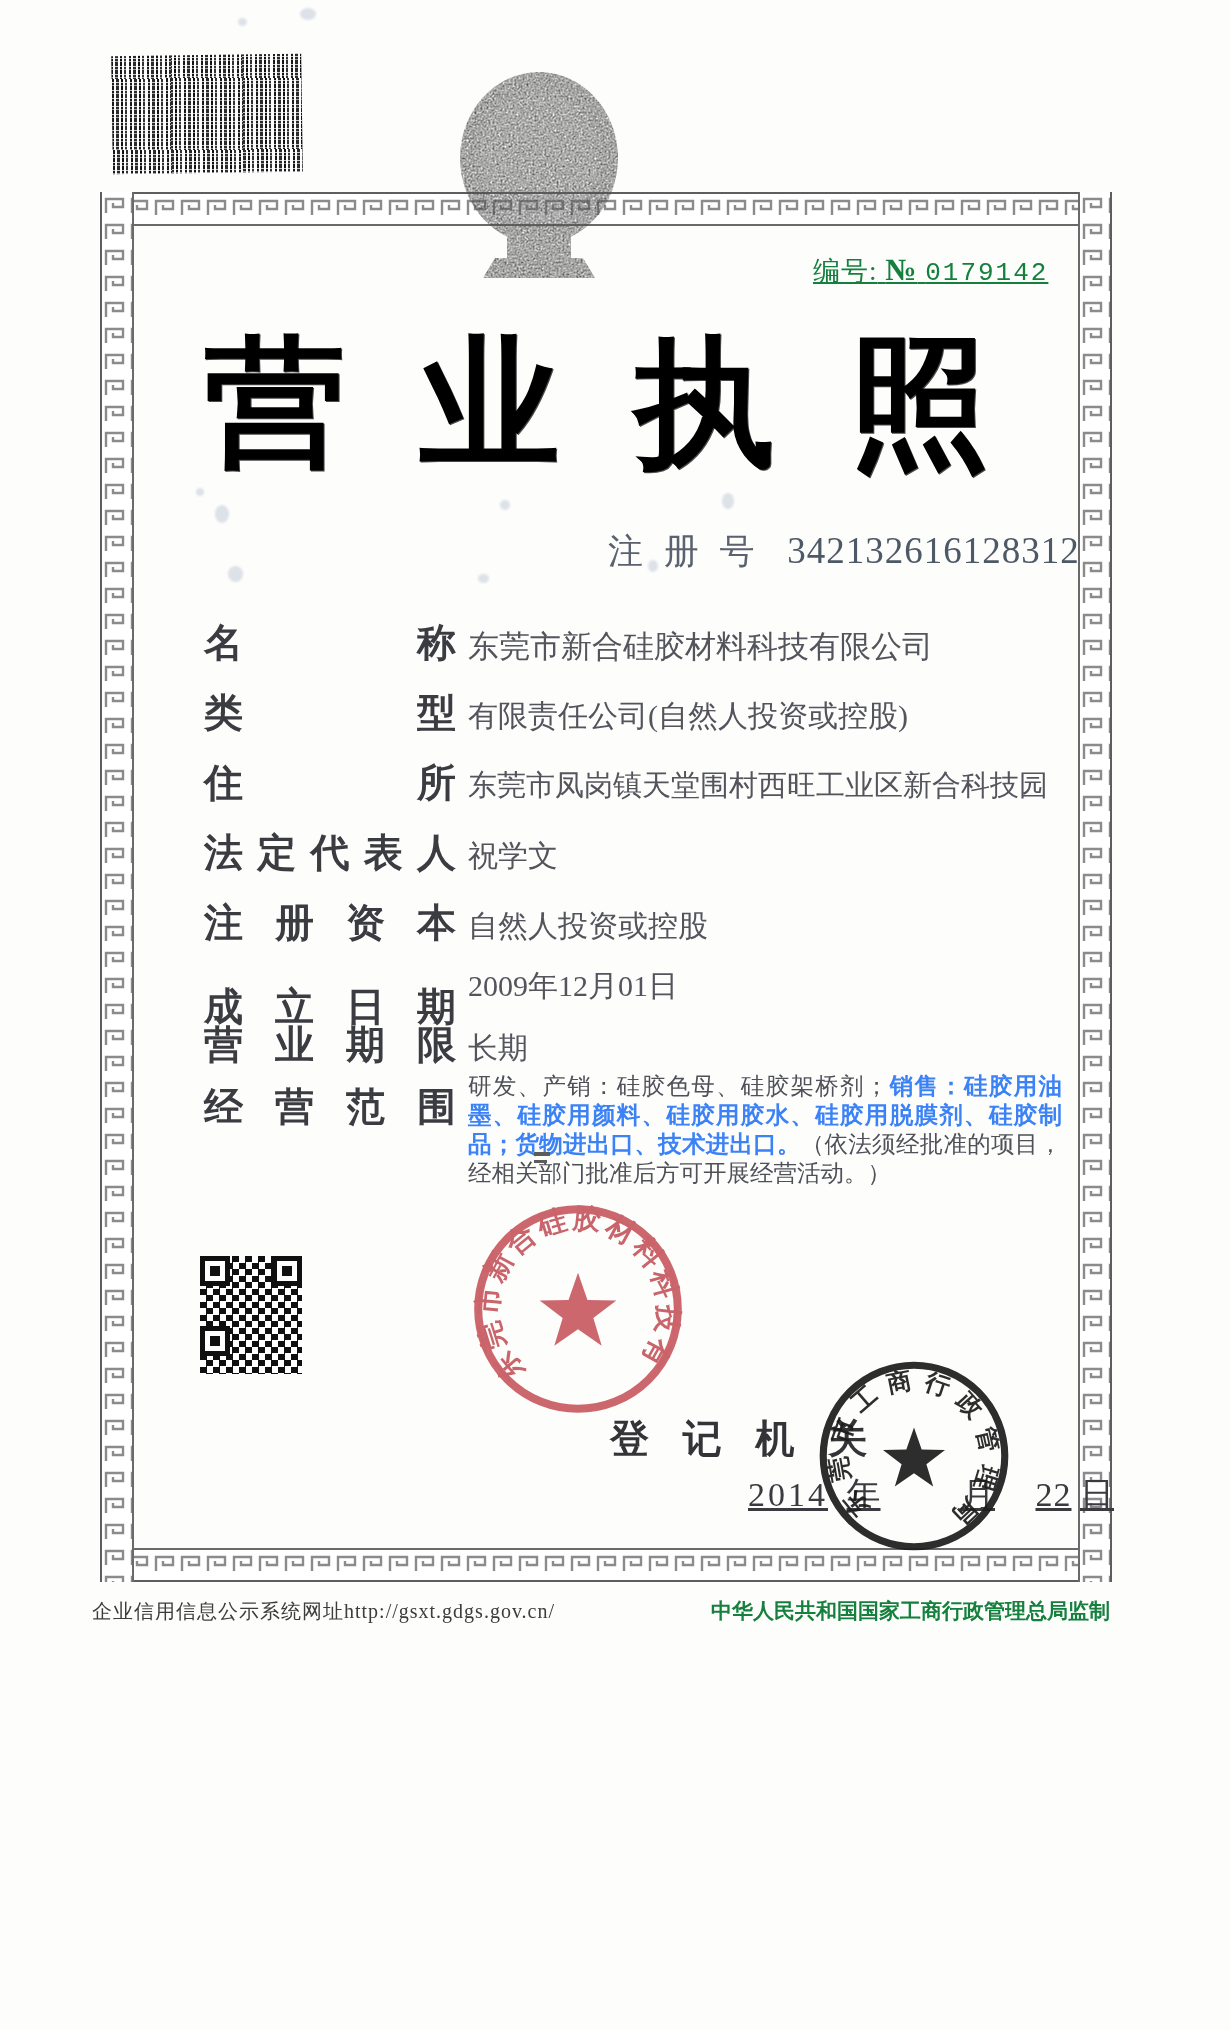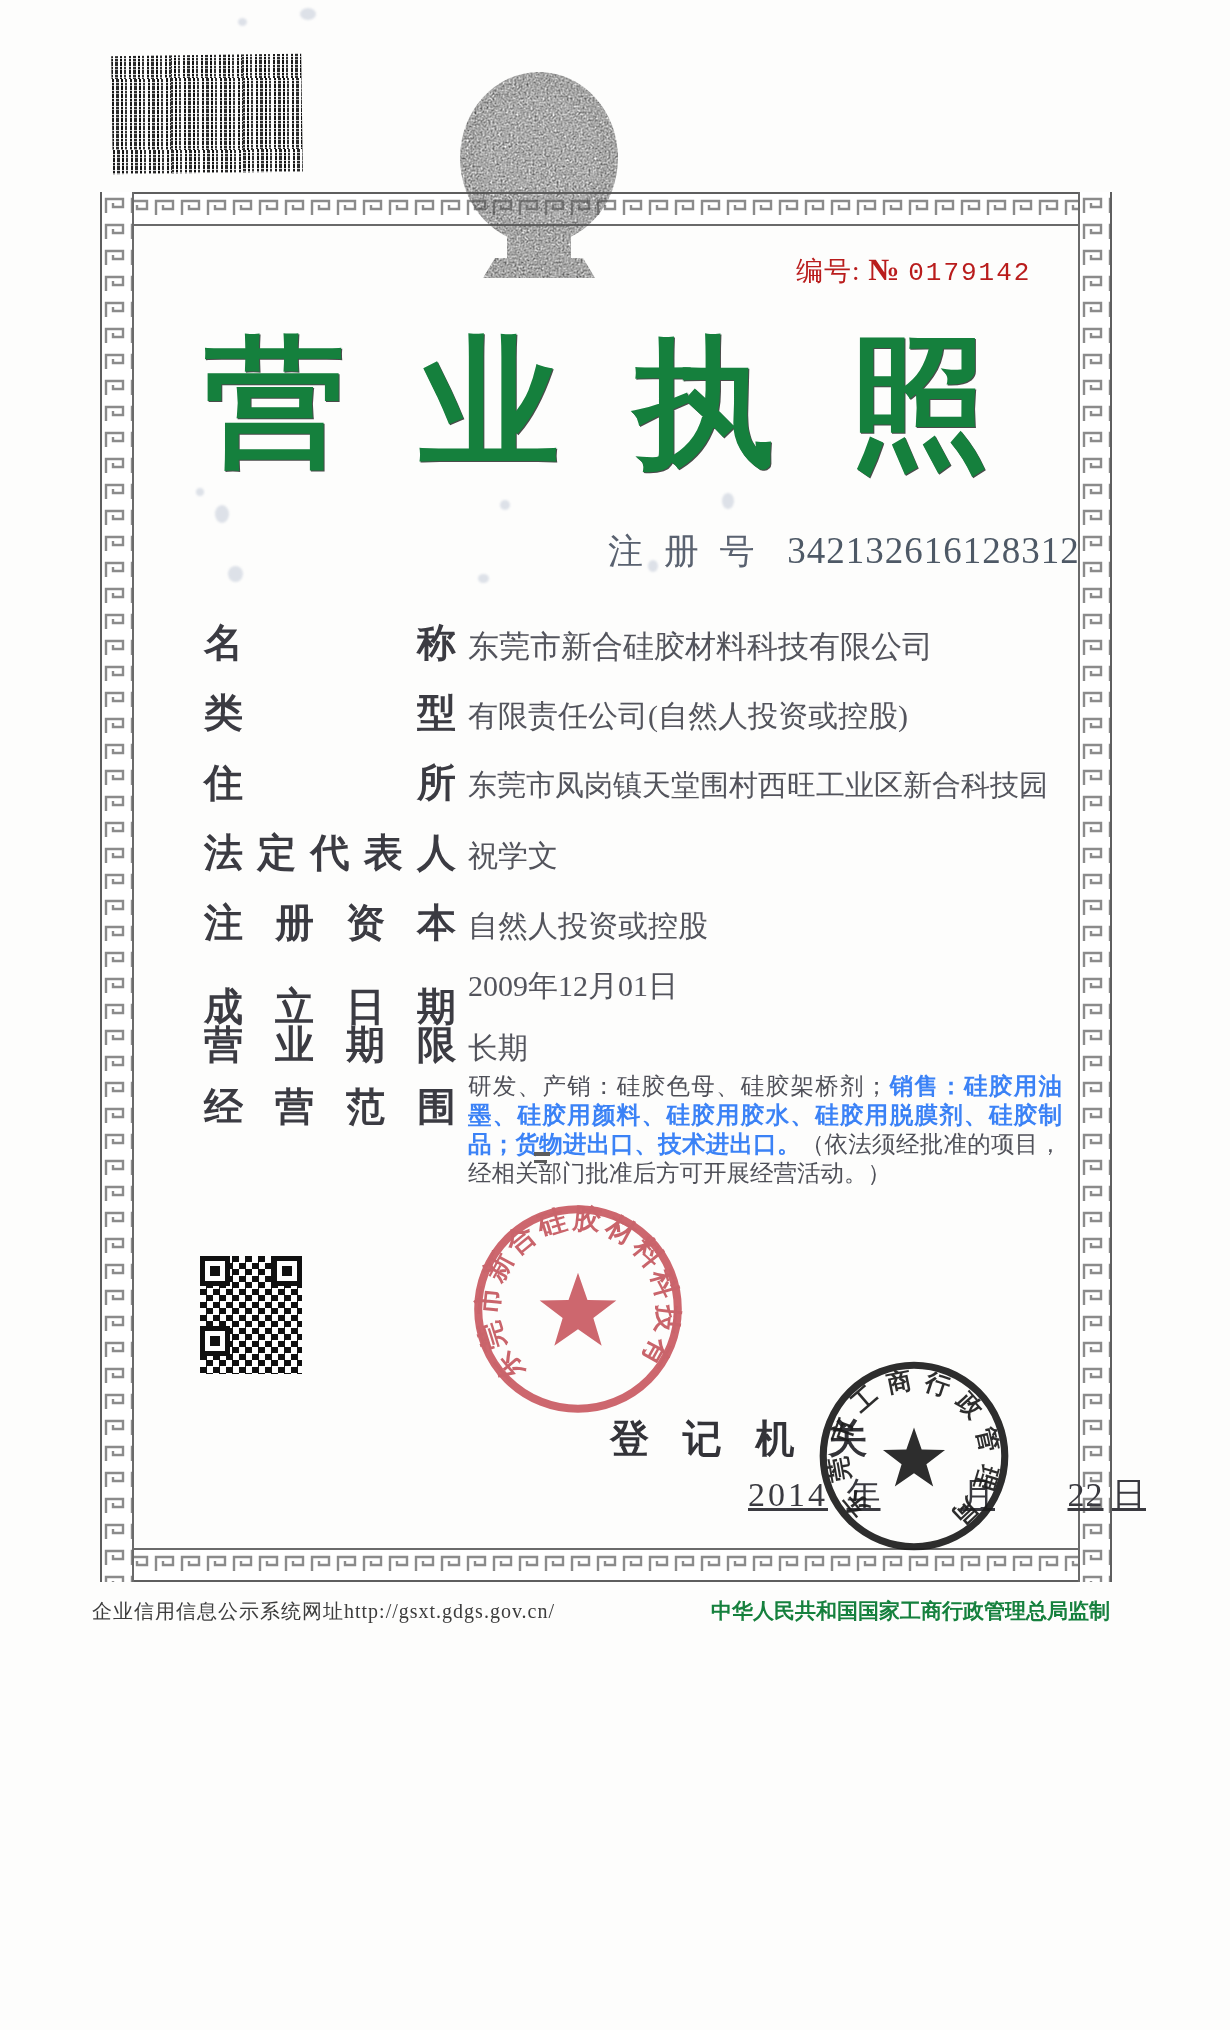--- a/index.html
+++ b/index.html
@@ -23,28 +23,28 @@
     left:112px;top:55px;width:190px;height:118px;z-index:2;transform:rotate(-0.8deg);
     background:
       repeating-linear-gradient(0deg, rgba(255,255,255,.55) 0 1px, transparent 1px 3px, rgba(255,255,255,.75) 3px 4px, transparent 4px 8px),
       repeating-linear-gradient(90deg,#181818 0 2px,#fff 2px 4px,#2a2a2a 4px 7px,#fff 7px 9px,#101010 9px 11px,#fff 11px 13px,#333 13px 15px,#fff 15px 18px);
   }
 
   
   .emblem{left:455px;top:58px;width:168px;height:240px;z-index:3;}
 
   
-  .serial{left:796px;top:252px;font-size:27px;color:#b91c1c;z-index:4;letter-spacing:1px;}
+  .serial{left:813px;top:252px;font-size:27px;color:#15803d;z-index:4;letter-spacing:1px;text-decoration:underline;}
   .serial .no-mark{font-weight:bold;font-size:31px;font-family:"Liberation Serif",serif;}
   .serial .no-num{font-family:"Liberation Mono","DejaVu Sans Mono",monospace;font-size:26px;letter-spacing:2px;}
 
   
   .title{
     left:100px;top:310px;width:1012px;text-align:center;z-index:4;
-    font-size:140px;font-weight:900;letter-spacing:18px;color:#15803d;
+    font-size:140px;font-weight:900;letter-spacing:18px;color:#000000;
     font-family:"Liberation Sans","DejaVu Sans",sans-serif;
     text-shadow:1px 1px 0 #4a4a4a;
   }
 
   
   .regline{left:608px;top:528px;z-index:4;color:#59616d;font-size:35px;}
   .regline .reg-label{letter-spacing:6px;margin-right:18px;color:#5a6270;}
   .regline .reg-num{font-size:37px;color:#4e5966;letter-spacing:1px;}
 
   
@@ -74,21 +74,21 @@
   .seal-red{left:452px;top:1180px;z-index:6;}
   .seal-black{left:812px;top:1354px;z-index:6;}
 
   
   .registrar{left:610px;top:1412px;z-index:4;font-size:39px;letter-spacing:12px;color:#333338;font-weight:600;}
   .dateline{left:748px;top:1472px;z-index:4;font-size:34px;color:#3a3a40;}
   .dateline span{display:inline-block;text-decoration:underline;}
   .dl-year{letter-spacing:3px;}
   .dl-yu{margin-left:10px;}
   .dl-mu{margin-left:72px;}
-  .dl-day{margin-left:64px;letter-spacing:1px;}
+  .dl-day{margin-left:32px;letter-spacing:1px;}
 
   
   .footer-left{left:92px;top:1598px;z-index:4;font-size:20px;color:#3c3c3c;letter-spacing:1px;}
   .footer-right{left:700px;top:1597px;width:410px;text-align:right;z-index:4;font-size:21px;color:#15803d;font-weight:600;}
 
   
   .smudge{position:absolute;background:rgba(95,115,155,.20);border-radius:50%;filter:blur(1px);z-index:2;}
   .inkdash{position:absolute;background:#5c5c5c;z-index:4;}
 </style>
 </head>

